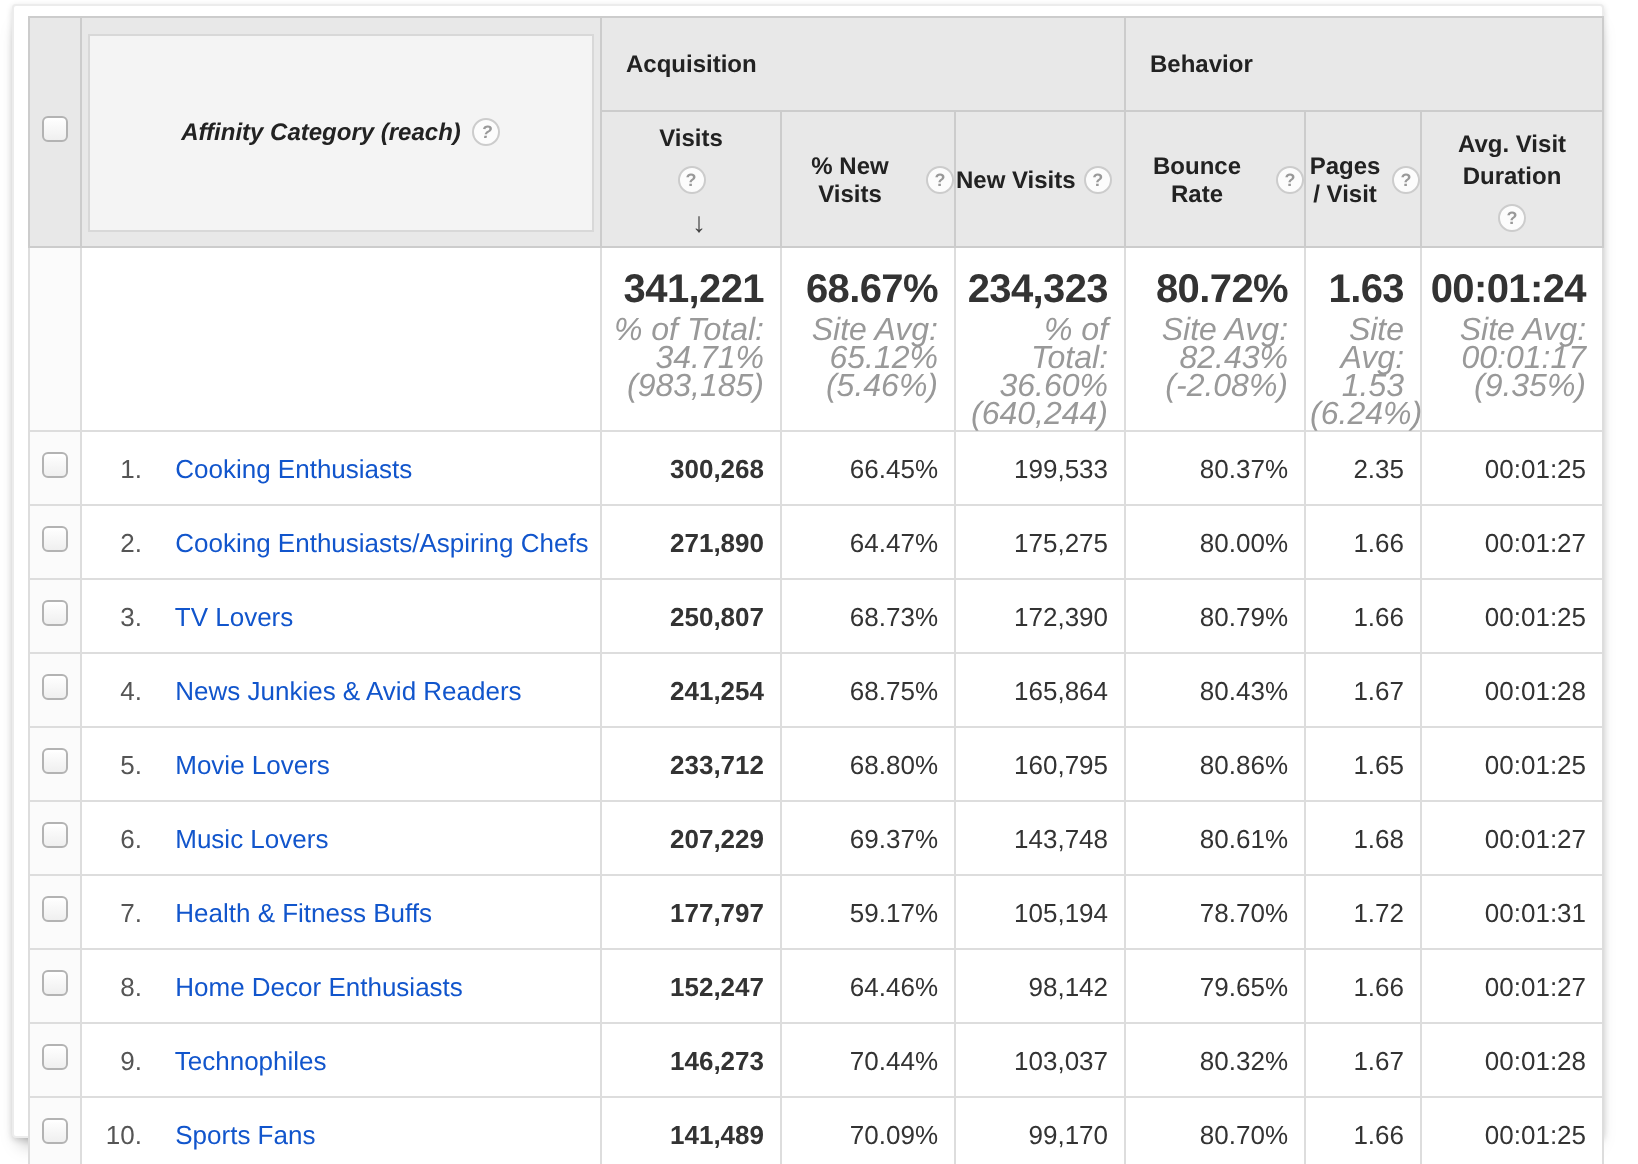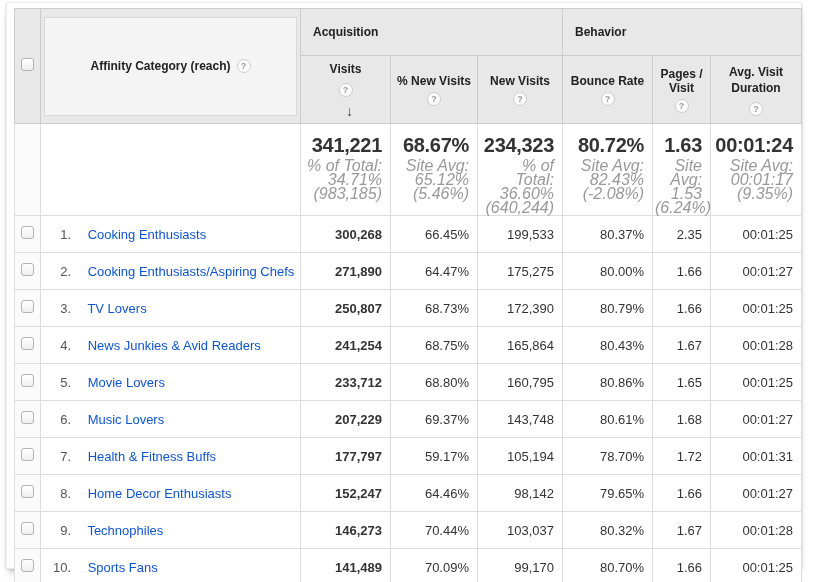--- a/index.html
+++ b/index.html
@@ -20,27 +20,27 @@
   thead th { background:var(--c-header-bg,#e8e8e8); border-color:#ccc;
     font-size:12px; font-weight:bold; color:#222; }
 
   .group-row th.group { height:47px; text-align:left; padding-left:12px; }
   .cols-row th { height:68px; text-align:center; cursor:pointer; }
 
   th.col-check { background:var(--c-header-bg,#e8e8e8); }
   th.col-dim   { background:var(--c-header-bg,#e8e8e8); padding:3px; }
   .dim-box { height:99px; background:var(--c-dimension-box-bg,#f4f4f4);
     border:1px solid #d8d8d8; display:flex; align-items:center; justify-content:center;
-    gap:6px; font-size:12px; font-weight:bold; color:#222; cursor:pointer; }
+    gap:6px; font-size:12px; font-weight:bold; color:#222; cursor:pointer;font-style:italic; }
 
   .help { display:inline-flex; width:14px; height:14px; border-radius:50%;
     background:#fcfcfc; border:1px solid #ccc; color:#999; font-size:9px;
     font-weight:bold; align-items:center; justify-content:center; flex:0 0 auto;
     cursor:pointer; }
-  .hdr-stack { display:flex; flex-direction:column; align-items:center; gap:4px; }
+  .hdr-stack { display:flex; flex-direction:row; align-items:center; gap:4px; }
   .hdr-inline { display:flex; align-items:center; justify-content:center; gap:6px;
     flex-wrap:wrap; line-height:16px; padding:0 4px;flex-direction:column; }
   .sort-arrow { color:#444; font-size:14px; font-weight:bold; margin-left:8px; }
 
   .cb { display:inline-block; width:13px; height:13px; border:1px solid #b3b3b3;
     border-radius:3px; background:linear-gradient(#ffffff,#efefef);
     box-shadow:inset 0 1px 0 #fff; cursor:pointer; }
   td.c-check { text-align:center; background:#fbfbfb; }
 
   tr.summary td { height:76px; vertical-align:top; text-align:right;

